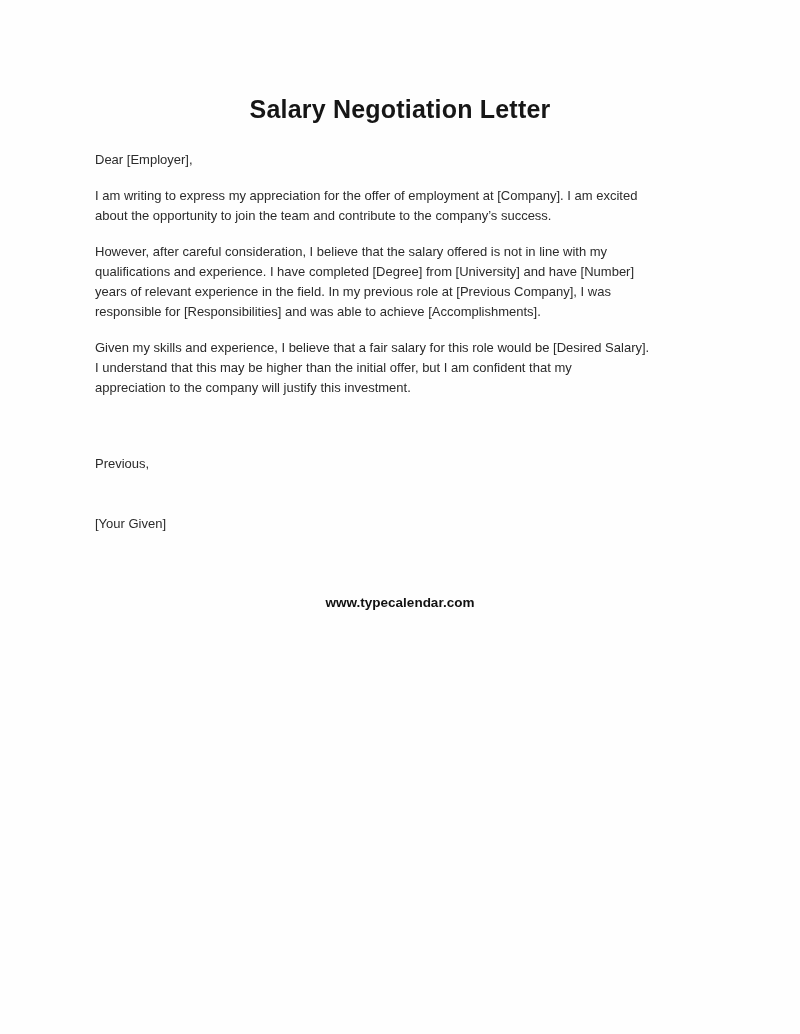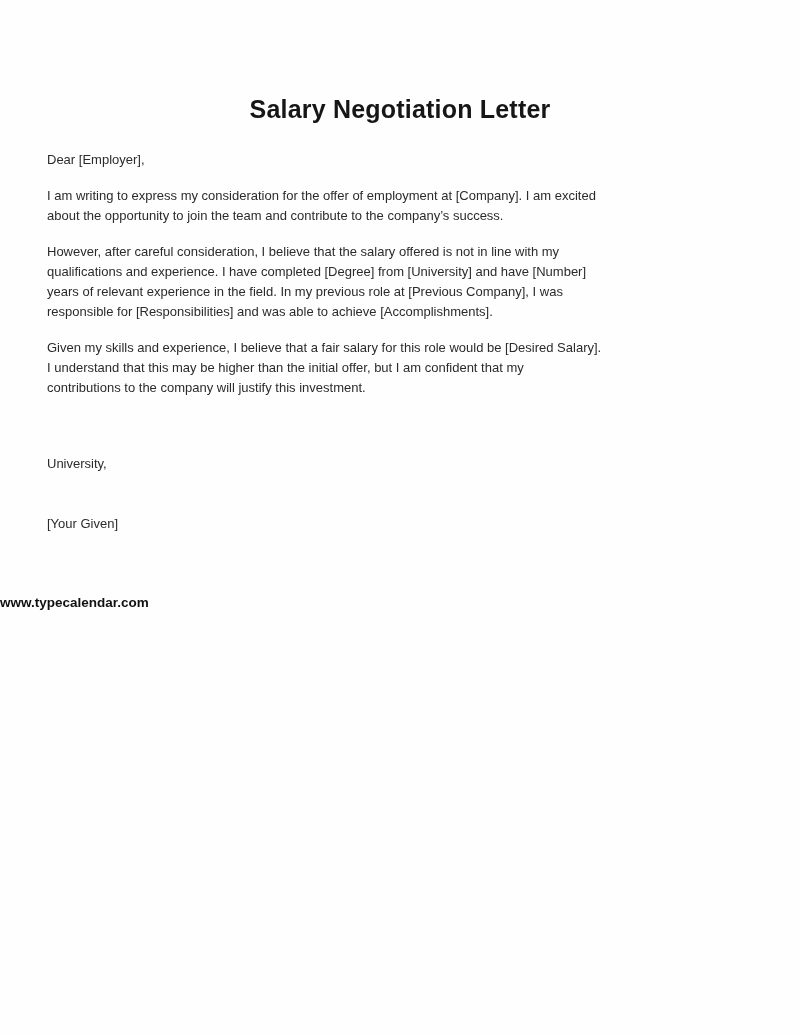--- a/index.html
+++ b/index.html
@@ -22,67 +22,67 @@
     margin: 0;
     font-size: 25px;
     line-height: 30px;
     font-weight: bold;
     text-align: center;
     color: #161616;
     letter-spacing: 0.2px;
   }
   .letter-body {
     margin-top: 26px;
-    padding: 0 90px 0 47px;
+    padding: 0 90px 0 95px;
   }
   .line, .para {
     margin: 0;
     font-size: 13px;
     line-height: 20px;
     white-space: pre; 
     color: #2b2b2b;
   }
   .para {
     margin-top: 16px;
   }
   .footer {
     margin-top: 20px;
-    text-align: left;
+    text-align: center;
     font-size: 13.5px;
     line-height: 18px;
     font-weight: bold;
     color: #111111;
   }
 </style>
 </head>
 <body>
 
 <div class="page">
 
   <h1 class="title">Salary Negotiation Letter</h1>
 
   <div class="letter-body">
 
     <p class="line">Dear [Employer],</p>
 
-    <p class="para">I am writing to express my consideration for the offer of employment at [Company]. I am excited
+    <p class="para">I am writing to express my appreciation for the offer of employment at [Company]. I am excited
 about the opportunity to join the team and contribute to the company’s success.</p>
 
     <p class="para">However, after careful consideration, I believe that the salary offered is not in line with my
 qualifications and experience. I have completed [Degree] from [University] and have [Number]
 years of relevant experience in the field. In my previous role at [Previous Company], I was
 responsible for [Responsibilities] and was able to achieve [Accomplishments].</p>
 
     <p class="para">Given my skills and experience, I believe that a fair salary for this role would be [Desired Salary].
 I understand that this may be higher than the initial offer, but I am confident that my
-contributions to the company will justify this investment.</p>
+appreciation to the company will justify this investment.</p>
 
 
     <div class="para">
-      <div class="line">University,</div>
+      <div class="line">Previous,</div>
       <div class="line">[Your Given]</div>
     </div>
 
   </div>
 
   <div class="footer">www.typecalendar.com</div>
 
 </div>
 
 </body></html>

